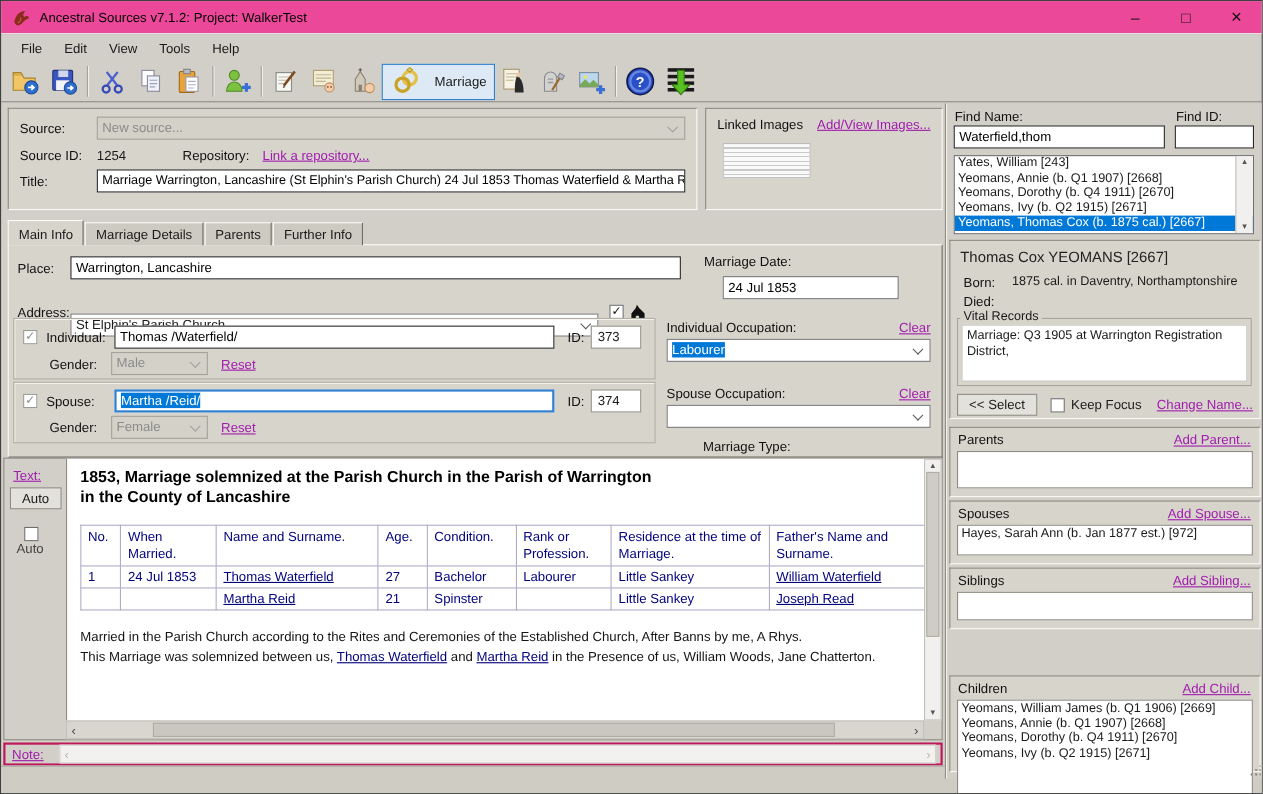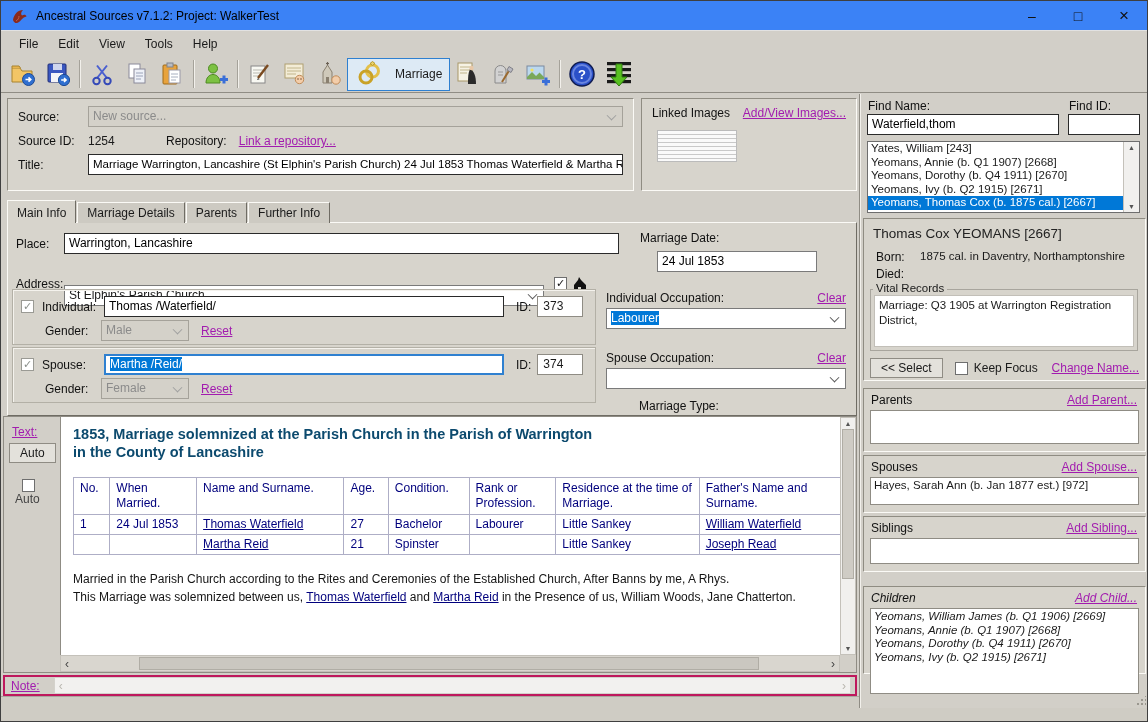--- a/index.html
+++ b/index.html
@@ -1,20 +1,20 @@
 <!DOCTYPE html>
 <html><head>
 <meta charset="utf-8">
 <style>
   *{margin:0;padding:0;box-sizing:border-box;font-family:"Liberation Sans",sans-serif;}
   html,body{background:#9a9a9a;}
   #window{position:relative;width:1148px;height:722px;background:#d2cfc8;border:1px solid #3f3f3f;overflow:hidden;font-size:12px;color:#1a1a1a;}
 
   
-  .titlebar{position:absolute;top:0;left:0;right:0;height:30px;background:#3b82f6;display:flex;align-items:center;border-bottom:1px solid #e2e2e2;}
+  .titlebar{position:absolute;top:0;left:0;right:0;height:30px;background:#ec4899;display:flex;align-items:center;border-bottom:1px solid #e2e2e2;}
   .app-icon{margin-left:9px;width:18px;height:18px;}
   .title-text{margin-left:8px;font-size:12px;color:#000;}
   .win-btns{margin-left:auto;display:flex;height:100%;}
   .win-btn{width:46px;display:flex;align-items:center;justify-content:center;font-size:14px;color:#111;}
 
   
   .menubar{position:absolute;top:30px;left:0;right:0;height:25px;display:flex;align-items:center;padding-left:8px;}
   .menu-item{padding:4px 10px;}
   .toolbar{position:absolute;top:55px;left:0;right:0;height:37px;display:flex;align-items:center;padding-left:4px;border-bottom:1px solid #8f8c84;}
   .tbtn{width:35px;height:33px;display:flex;align-items:center;justify-content:center;}
@@ -69,21 +69,21 @@
   .pr-row2{position:absolute;left:32px;top:30px;display:flex;align-items:center;}
   .occ-col{position:absolute;left:598px;width:240px;}
   .occ-head{display:flex;justify-content:space-between;align-items:center;margin-bottom:3px;}
   .mdate{position:absolute;left:632px;top:8px;}
   .mtype{position:absolute;left:631px;top:176px;}
 
   
   .text-section{position:absolute;left:2px;top:415px;width:854px;height:257px;border:1px solid #8f8c84;background:#d2cfc8;}
   .gutter{position:absolute;left:0;top:0;width:56px;bottom:0;}
   .doc{position:absolute;left:56px;top:0;right:16px;bottom:17px;background:#fff;border-left:1px solid #8f8c84;overflow:hidden;padding:8px 0 0 12px;}
-  .doc-head{color:#0c4a6e;font-weight:bold;font-size:14.5px;width:520px;line-height:1.25;}
+  .doc-head{color:#000000;font-weight:bold;font-size:14.5px;width:520px;line-height:1.25;}
   table.reg{border-collapse:collapse;table-layout:fixed;margin-top:16px;font-size:12px;color:#00007d;width:768px;}
   table.reg td{border:1px solid #aeaec6;padding:2px 6px;vertical-align:top;line-height:1.25;}
   table.reg .hdr td{padding:3px 6px;}
   a.navlink{color:#00007d;text-decoration:underline;cursor:pointer;}
   .doc-par{margin-top:16px;font-size:12px;color:#141414;line-height:1.35;padding-right:8px;}
   .doc-par2{margin-top:2px;font-size:12px;color:#141414;line-height:1.35;padding-right:8px;}
 
   
   .note-row{position:absolute;left:2px;top:674px;width:854px;height:21px;display:flex;align-items:center;border:2px solid #be185d;background:#d2cfc8;}
   .statusbar{position:absolute;left:0;top:695px;width:1148px;height:27px;background:#cfccc4;border-top:1px solid #aaa79f;}
@@ -523,21 +523,21 @@
     </div>
 
     <div class="family" style="top:422px;height:56px;">
       <div class="fam-head">
         <span class="lbl">Siblings</span>
         <span class="link">Add Sibling...</span>
       </div>
       <div class="fam-list" style="height:26px;"></div>
     </div>
 
-    <div class="family" style="top:492px;height:88px;font-style:italic;">
+    <div class="family" style="top:520px;height:88px;">
       <div class="fam-head">
         <span class="lbl">Children</span>
         <span class="link">Add Child...</span>
       </div>
       <div class="fam-list" style="height:86px;">
         <div class="row">Yeomans, William James (b. Q1 1906) [2669]</div>
         <div class="row">Yeomans, Annie (b. Q1 1907) [2668]</div>
         <div class="row">Yeomans, Dorothy (b. Q4 1911) [2670]</div>
         <div class="row">Yeomans, Ivy (b. Q2 1915) [2671]</div>
       </div>

